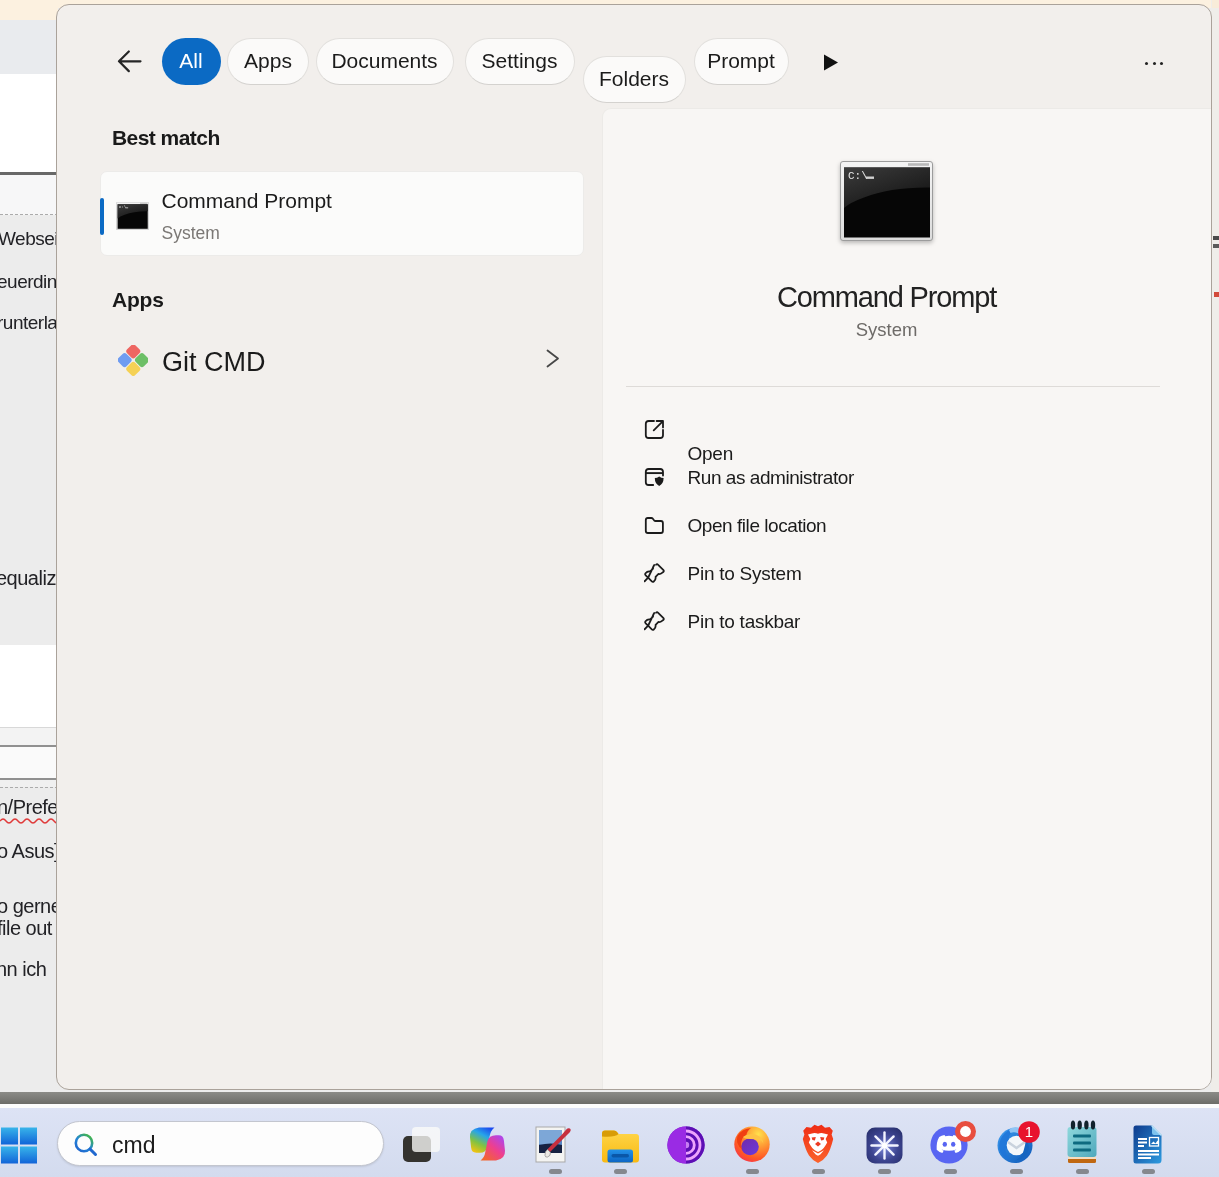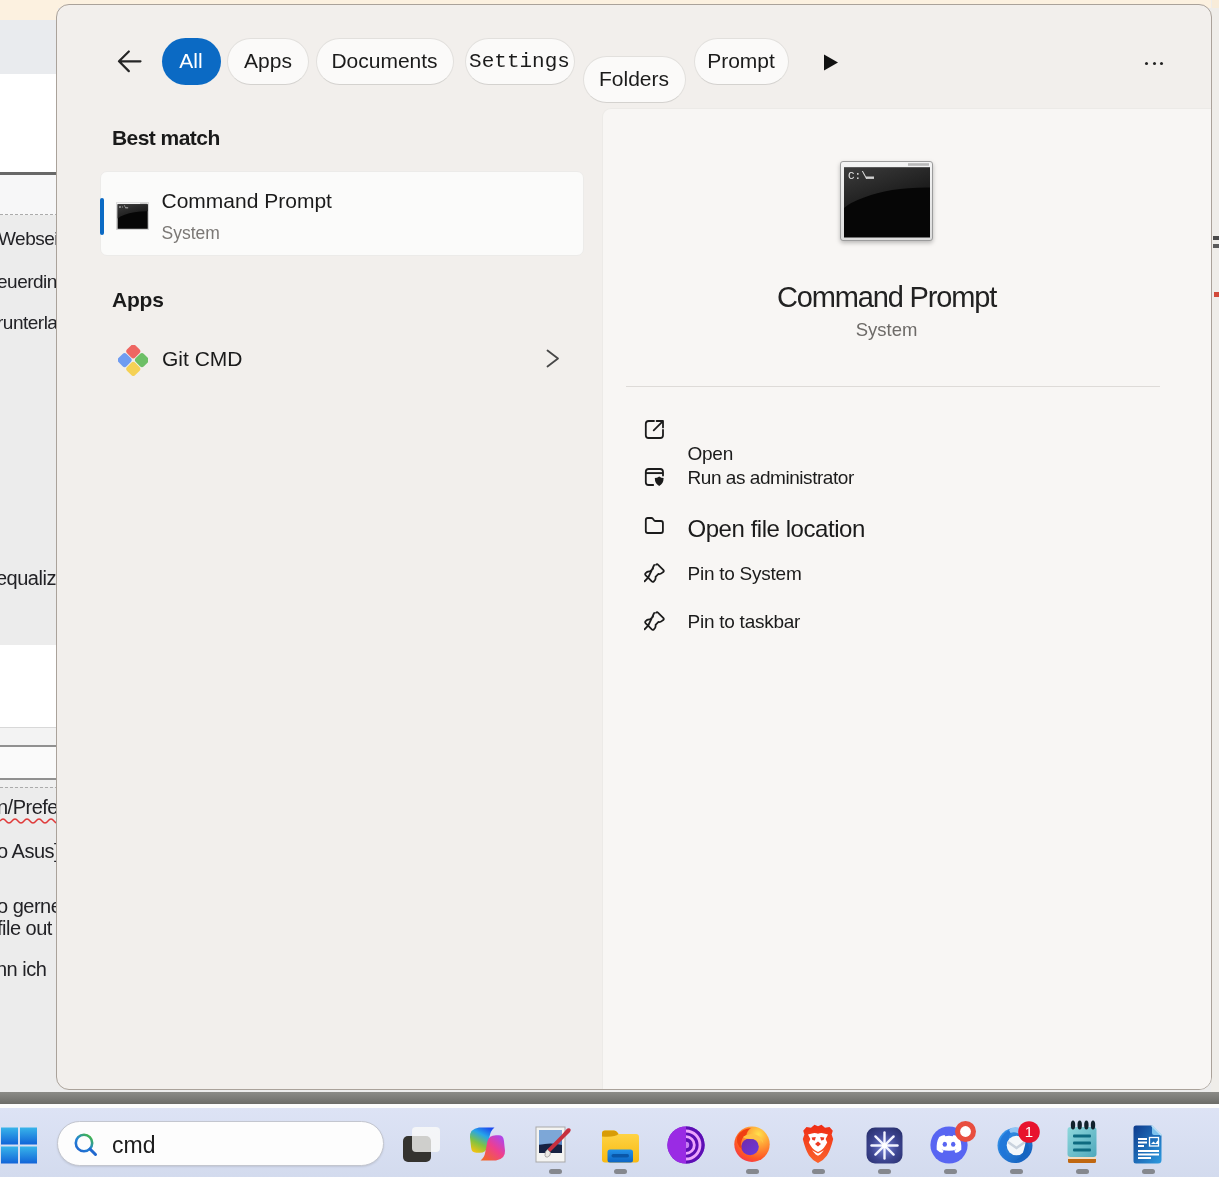--- a/index.html
+++ b/index.html
@@ -58,21 +58,21 @@
 <div class="abs" style="left:56px;top:4px;width:1156px;height:1086px;background:#f2efec;border:1.5px solid #aaa29a;border-radius:13px;overflow:hidden;">
 
   <div class="abs" style="left:544.5px;top:103px;right:0;bottom:0;background:#f8f6f4;border-radius:9px 0 0 0;border-left:1px solid #eceae7;border-top:1px solid #eceae7;"></div>
 
   <svg class="abs" style="left:60px;top:45px;" width="25" height="23" viewBox="0 0 25 23">
       <path d="M23.5 11.3 H2.5 M11.8 1.5 L2 11.3 L11.8 21.1" stroke="#262626" stroke-width="2.2" fill="none" stroke-linecap="round" stroke-linejoin="round"></path>
     </svg>
   <div class="abs" style="left:104.5px;top:33px;height:46.5px;width:59px;background:#0b6ac4;border-radius:24px;color:#ffffff;font-size:21px;display:flex;align-items:center;justify-content:center;">All</div>
   <div class="pill abs" style="left:170px;width:82px;">Apps</div>
   <div class="pill abs" style="left:258.5px;width:138px;">Documents</div>
-  <div class="pill abs" style="left:407.5px;width:110px;font-family:Liberation Mono, monospace;">Settings</div>
+  <div class="pill abs" style="left:407.5px;width:110px;">Settings</div>
   <div class="pill abs" style="left:525.5px;width:103px;margin-top:18px;">Folders</div>
   <div class="pill abs" style="left:636.5px;width:95px;">Prompt</div>
   <svg class="abs" style="left:765.5px;top:48.5px;" width="16" height="17" viewBox="0 0 16 17">
       <path d="M1 0.5 L15 8.5 L1 16.5 Z" fill="#111111"></path>
     </svg>
   <div class="abs" style="left:1088px;top:56px;width:22px;height:6px;">
     <span style="position:absolute;left:0;top:1px;width:3.4px;height:3.4px;border-radius:50%;background:#222;"></span>
     <span style="position:absolute;left:7.5px;top:1px;width:3.4px;height:3.4px;border-radius:50%;background:#222;"></span>
     <span style="position:absolute;left:15px;top:1px;width:3.4px;height:3.4px;border-radius:50%;background:#222;"></span>
   </div>
@@ -87,21 +87,21 @@
   <div class="abs" style="left:104.5px;top:218px;font-size:17.5px;color:#7b7875;">System</div>
   <div class="abs" style="left:55px;top:282.5px;font-size:21px;font-weight:bold;color:#1a1a1a;letter-spacing:-0.2px;">Apps</div>
   <svg class="abs" style="left:60.5px;top:339.5px;" width="30" height="31" viewBox="0 0 30 31">
     <g>
       <rect x="9.5" y="0.5" width="11.5" height="11.5" rx="2.8" fill="#ee6662" transform="rotate(45 15.2 6.3)"></rect>
       <rect x="0.8" y="9.3" width="11.5" height="11.5" rx="2.8" fill="#6f9cf1" transform="rotate(45 6.6 15.1)"></rect>
       <rect x="18.2" y="9.3" width="11.5" height="11.5" rx="2.8" fill="#6dbf66" transform="rotate(45 23.9 15.1)"></rect>
       <rect x="9.5" y="18.1" width="11.5" height="11.5" rx="2.8" fill="#f5d155" transform="rotate(45 15.2 23.9)"></rect>
     </g>
   </svg>
-  <div class="abs" style="left:105px;top:341.8px;font-size:21px;color:#1b1b1b;">Git CMD</div>
+  <div class="abs" style="left:105px;top:341.8px;font-size:27px;color:#1b1b1b;">Git CMD</div>
   <svg class="abs" style="left:487.5px;top:343px;" width="16" height="21" viewBox="0 0 16 21">
       <path d="M2.5 2.5 L13 10.5 L2.5 18.5" stroke="#474747" stroke-width="1.8" fill="none" stroke-linecap="round" stroke-linejoin="round"></path>
     </svg>
 
   <svg class="abs" style="left:782.5px;top:155.5px;filter:drop-shadow(0 2px 2px rgba(0,0,0,0.25));" width="93" height="80" viewBox="0 0 93 80">
     <defs>
       <linearGradient id="framegrad" x1="0" y1="0" x2="0" y2="1">
         <stop offset="0" stop-color="#f4f4f4"></stop>
           <stop offset="1" stop-color="#dcdcdc"></stop>
       </linearGradient>
@@ -129,21 +129,21 @@
   <div class="abs" style="left:630.5px;top:414.2px;font-size:19px;letter-spacing:-0.25px;color:#1b1b1b;margin-top:24px;">Open</div>
   <svg class="abs" style="left:586.8px;top:461.5px;" width="21" height="21" viewBox="0 0 21 21">
     <path d="M19 8.6 V4.8 Q19 2 16.2 2 H4.6 Q1.8 2 1.8 4.8 V15.2 Q1.8 18 4.6 18 H9.2" stroke="#1b1b1b" stroke-width="1.8" fill="none" stroke-linecap="round"></path>
     <path d="M1.8 6.1 H19" stroke="#1b1b1b" stroke-width="1.9"></path>
     <path d="M15.2 9.4 q2.1 1.7 4.4 1.7 q0 5.6 -4.4 8 q-4.4 -2.4 -4.4 -8 q2.3 0 4.4 -1.7 Z" fill="#1b1b1b"></path>
   </svg>
   <div class="abs" style="left:630.5px;top:462.2px;font-size:19px;letter-spacing:-0.45px;color:#1b1b1b;">Run as administrator</div>
   <svg class="abs" style="left:586.8px;top:509.5px;" width="21" height="21" viewBox="0 0 21 21">
       <path d="M1.8 16 V5 Q1.8 3 3.8 3 H7.3 Q8.2 3 8.8 3.7 L10.1 5.3 Q10.7 6 11.6 6 H16.9 Q18.9 6 18.9 8 V16 Q18.9 18 16.9 18 H3.8 Q1.8 18 1.8 16 Z" stroke="#1b1b1b" stroke-width="1.8" fill="none" stroke-linecap="round" stroke-linejoin="round"></path>
     </svg>
-  <div class="abs" style="left:630.5px;top:510.2px;font-size:24px;letter-spacing:-0.45px;color:#1b1b1b;">Open file location</div>
+  <div class="abs" style="left:630.5px;top:510.2px;font-size:19px;letter-spacing:-0.45px;color:#1b1b1b;">Open file location</div>
   <svg class="abs" style="left:586.8px;top:557.5px;" width="21" height="21" viewBox="0 0 21 21">
       <path transform="translate(10.5 10.5) scale(1.18) translate(-10 -10)" d="M11.3 2.6 q0.8 -1 1.8 0 l4.3 4.3 q1 1 0 1.8 l-1 0.8 q-1.4 1.2 -3 0.9 l-2.5 2.5 q0.4 2.4 -1.5 3.9 q-0.9 0.7 -1.7 -0.1 L4.6 13.6 L1.6 16.6 M4.6 13.6 L2.5 11.5 q-0.8 -0.8 -0.1 -1.7 q1.5 -1.9 3.9 -1.5 L8.8 5.8 q-0.3 -1.6 0.9 -3 Z" stroke="#1b1b1b" stroke-width="1.5" fill="none" stroke-linecap="round" stroke-linejoin="round"></path>
     </svg>
   <div class="abs" style="left:630.5px;top:558.2px;font-size:19px;letter-spacing:-0.25px;color:#1b1b1b;">Pin to System</div>
   <svg class="abs" style="left:586.8px;top:605.5px;" width="21" height="21" viewBox="0 0 21 21">
       <path transform="translate(10.5 10.5) scale(1.18) translate(-10 -10)" d="M11.3 2.6 q0.8 -1 1.8 0 l4.3 4.3 q1 1 0 1.8 l-1 0.8 q-1.4 1.2 -3 0.9 l-2.5 2.5 q0.4 2.4 -1.5 3.9 q-0.9 0.7 -1.7 -0.1 L4.6 13.6 L1.6 16.6 M4.6 13.6 L2.5 11.5 q-0.8 -0.8 -0.1 -1.7 q1.5 -1.9 3.9 -1.5 L8.8 5.8 q-0.3 -1.6 0.9 -3 Z" stroke="#1b1b1b" stroke-width="1.5" fill="none" stroke-linecap="round" stroke-linejoin="round"></path>
     </svg>
   <div class="abs" style="left:630.5px;top:606.2px;font-size:19px;letter-spacing:-0.25px;color:#1b1b1b;">Pin to taskbar</div>
 </div>
 

